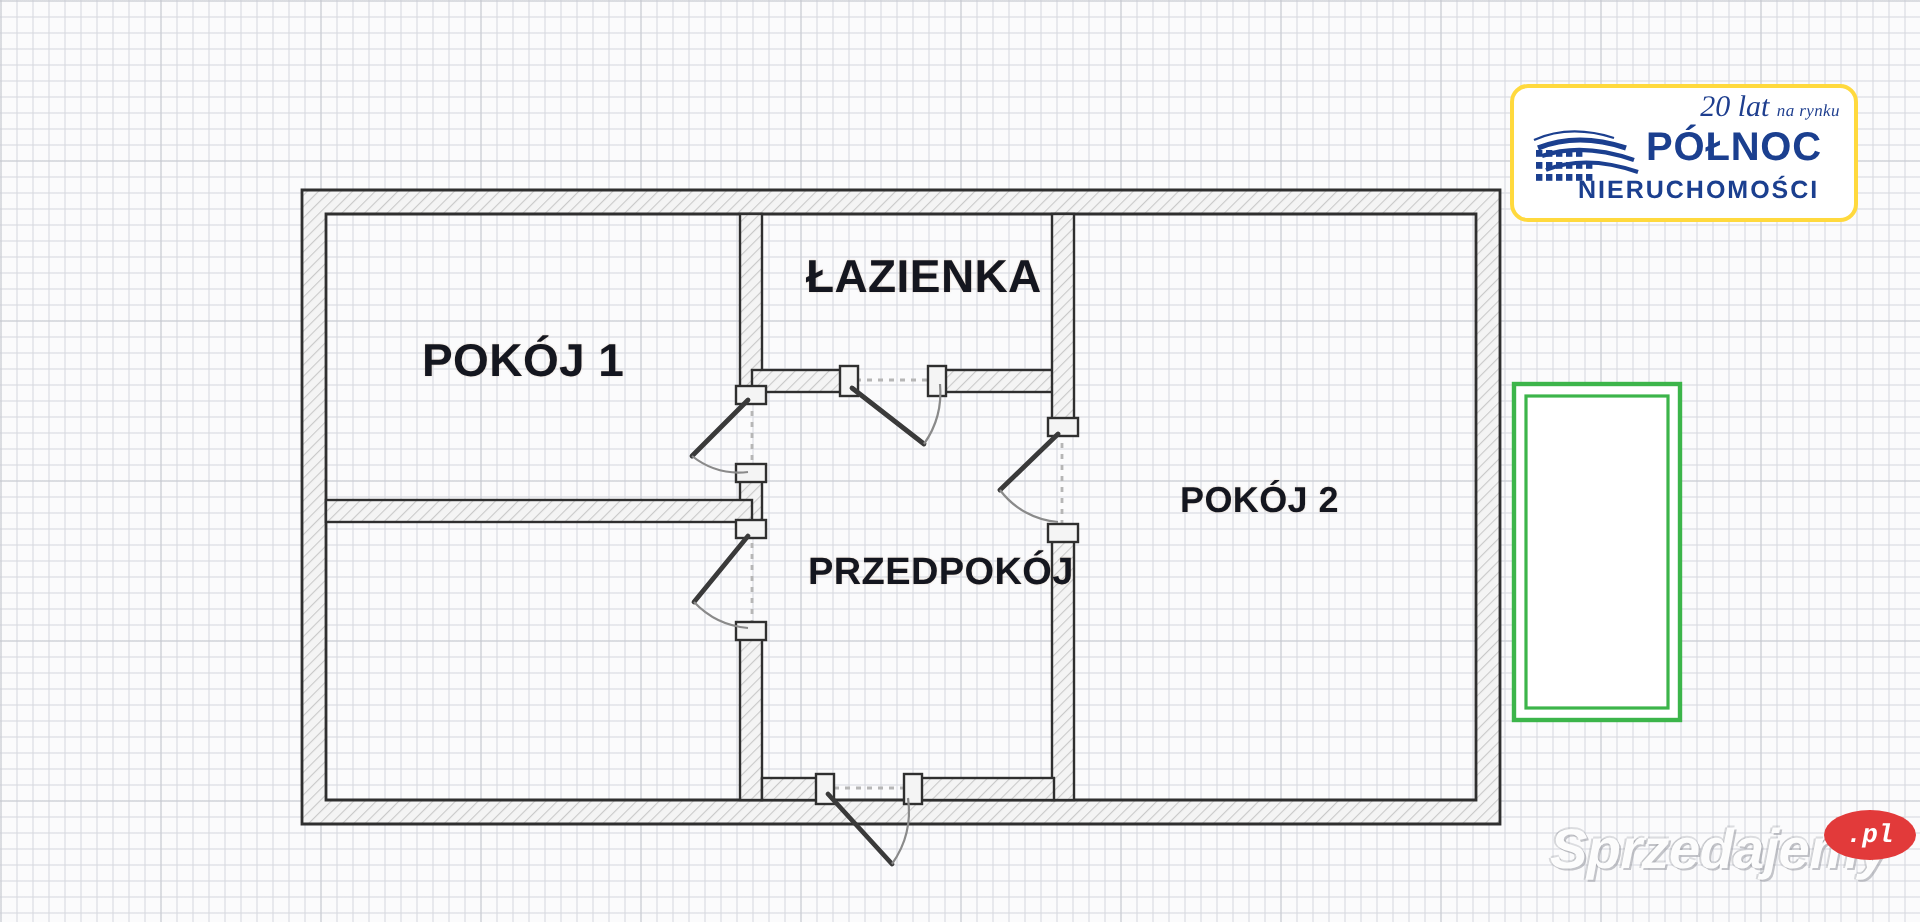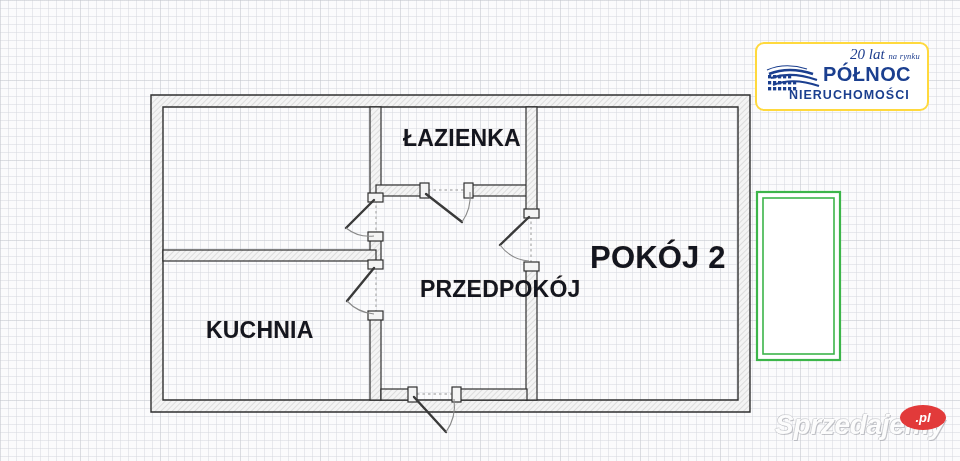--- a/index.html
+++ b/index.html
@@ -114,28 +114,28 @@
     color: rgba(255,255,255,0.96);
     text-shadow:
        1px 1px 0 rgba(150,152,158,0.55),
       -1px 0 0 rgba(150,152,158,0.35),
        0 -1px 0 rgba(150,152,158,0.30);
     white-space: nowrap;
     letter-spacing: -0.3px;
   }
   #watermark-badge {
     position: absolute;
-    left: 125px;
+    left: 137px;
     top: -4px;
     width: 46px;
     height: 25px;
     border-radius: 50%;
     background: #e23a3a;
     color: #ffffff;
-    font-family: Liberation Sans, sans-serif;
+    font-family: Liberation Mono, monospace;
     font-weight: bold;
     font-style: italic;
     font-size: 13px;
     line-height: 25px;
     text-align: center;
   }
 </style>
 </head>
 <body>
 
@@ -221,28 +221,28 @@
         <path d="M446,432 A 46 46 0 0 0 454,399" stroke="#8a8a8a"></path>
       </g>
     </g>
 
     <g>
       <rect x="757" y="192" width="83" height="168" fill="#ffffff" stroke="#3cb54a" stroke-width="2.2"></rect>
       <rect x="763" y="198" width="71" height="156" fill="none" stroke="#3cb54a" stroke-width="1.6"></rect>
     </g>
   </svg>
 
+  <div class="room-label" style="left:211px; top:167px; font-size:23px;">POKÓJ 1</div>
 
   <div class="room-label" style="left:403px; top:125px; font-size:23px;text-align:right;">ŁAZIENKA</div>
 
-  <div class="room-label" style="left:590px; top:240px; font-size:31px;">POKÓJ 2</div>
-
-  <div class="room-label" style="left:206px; top:317px; font-size:23px;">KUCHNIA</div>
-
-  <div class="room-label" style="left:420px; top:276px; font-size:23px;">PRZEDPOKÓJ</div>
+  <div class="room-label" style="left:590px; top:240px; font-size:18px;">POKÓJ 2</div>
+
+
+  <div class="room-label" style="left:404px; top:276px; font-size:19px;">PRZEDPOKÓJ</div>
 
 
   <div id="logo-badge">
 
     <div id="logo-tagline"><span>20 lat</span>
       <span class="small">na rynku</span>
     </div>
 
     <svg id="logo-mark" viewBox="0 0 62 36">
 

